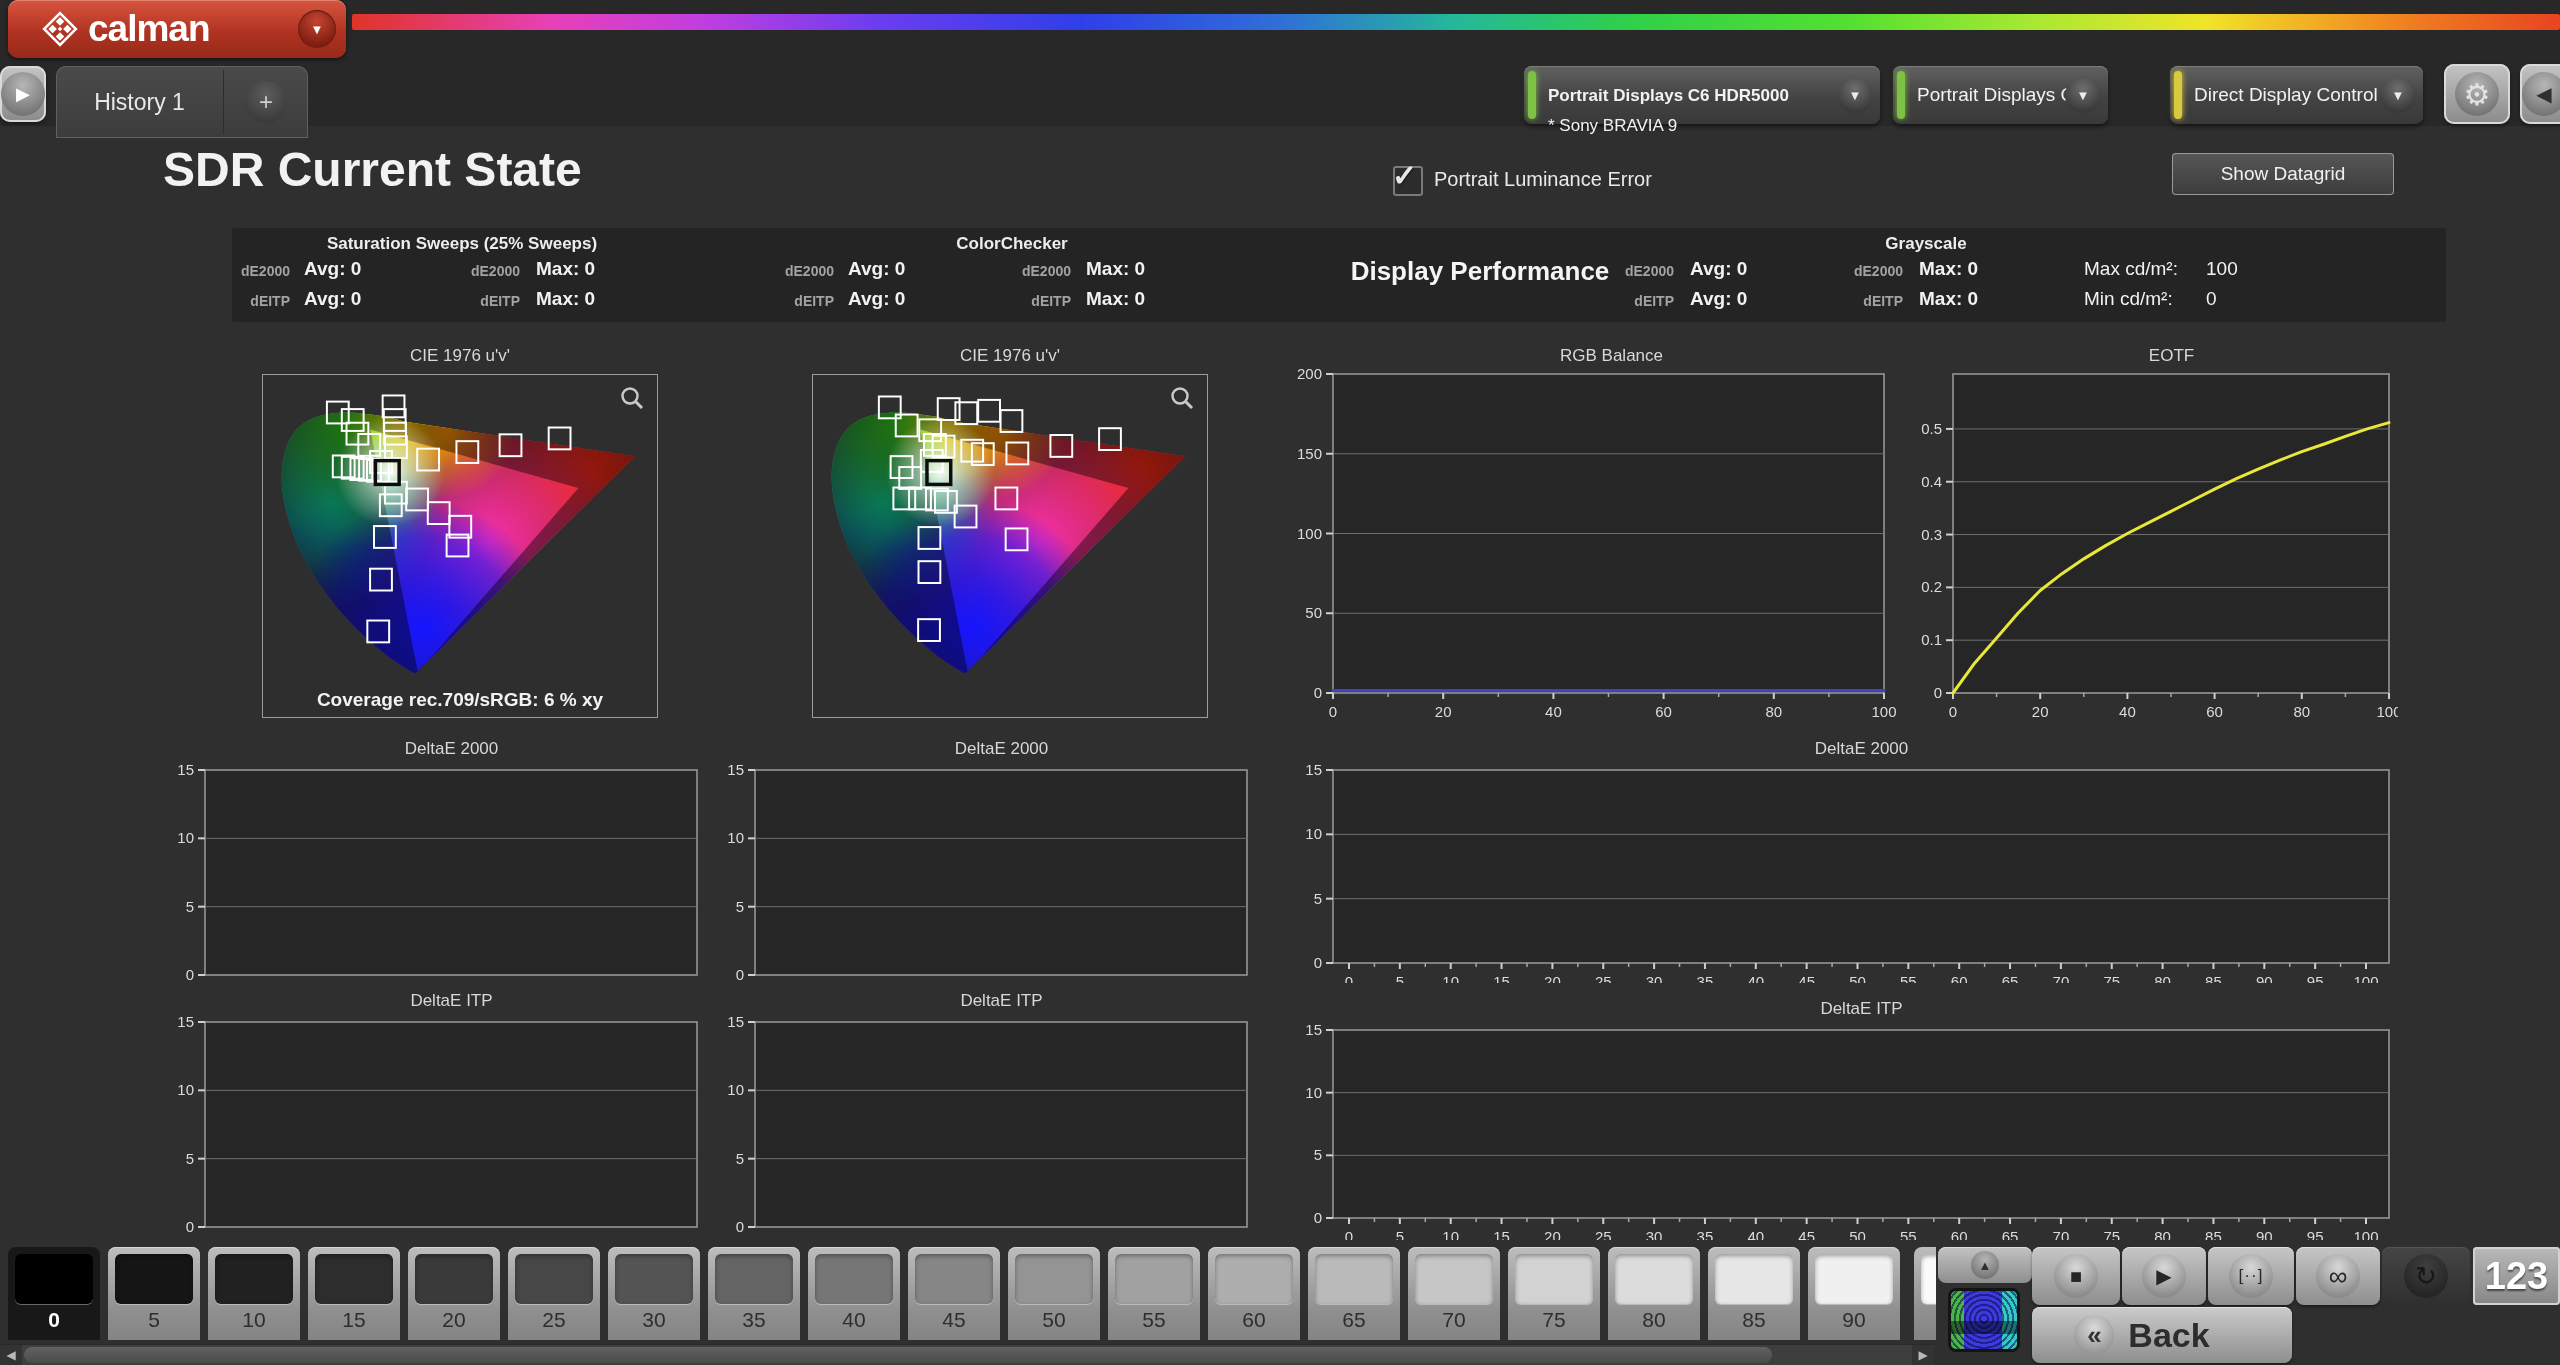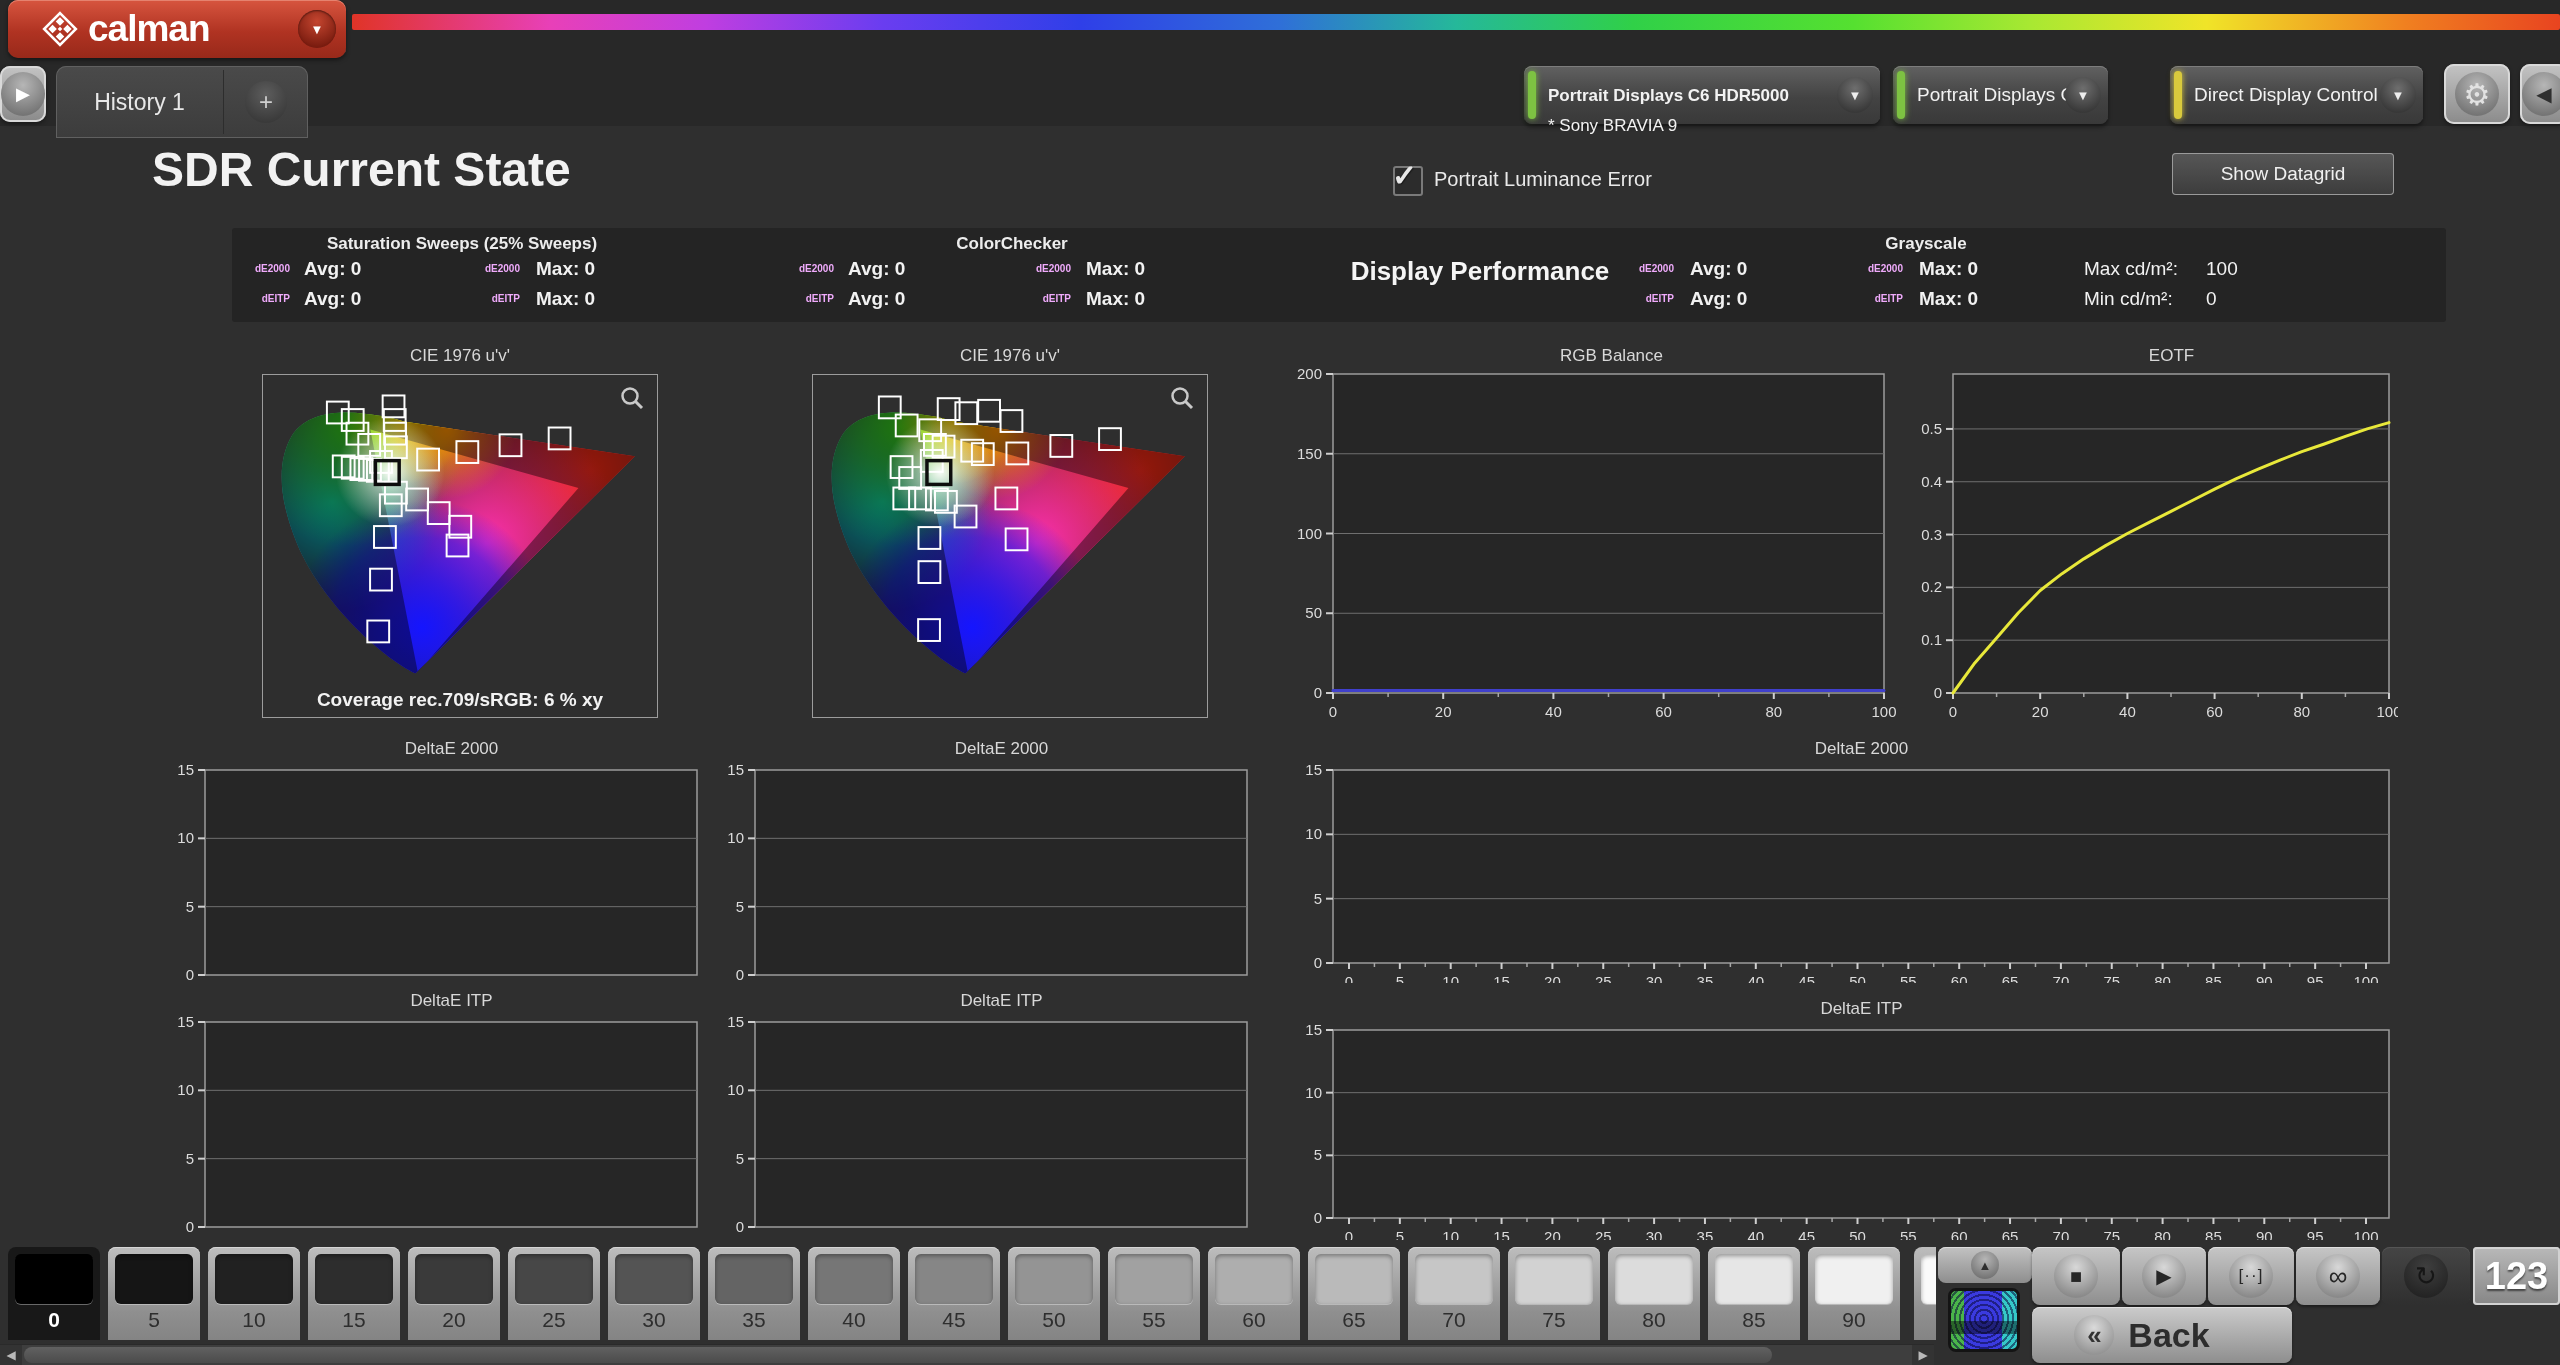--- a/index.html
+++ b/index.html
@@ -33,35 +33,35 @@
   .ddbar{position:absolute;left:4px;top:5px;bottom:5px;width:8px;border-radius:4px;}
   .ddtext{position:absolute;left:24px;top:0;bottom:0;right:52px;color:#f2f2f2;}
   .ddtext .l1{font-size:17px;margin-top:20px;white-space:nowrap;font-weight:bold;}
   .ddtext .l2{font-size:17px;margin-top:10px;white-space:nowrap;}
   .ddtext.center{display:flex;align-items:center;font-size:19px;white-space:nowrap;}
   .ddarrow{position:absolute;right:7px;top:50%;transform:translateY(-50%);width:36px;height:36px;border-radius:50%;
     background:radial-gradient(circle at 50% 32%,#6e6e6e,#383838 78%);color:#ededed;font-size:13px;
     display:flex;align-items:center;justify-content:center;}
 
   
-  #page-title{position:absolute;left:152px;top:142px;font-size:48px;font-weight:600;color:#f2f2f2;}
+  #page-title{position:absolute;left:163px;top:142px;font-size:48px;font-weight:600;color:#f2f2f2;}
   #lum-box{position:absolute;left:1393px;top:166px;width:26px;height:26px;border:2px solid #7a7a7a;border-radius:3px;background:#2c2c2c;}
   #lum-check{position:absolute;left:-3px;top:-10px;font-size:30px;font-weight:bold;color:#e8e8e8;text-shadow:1px 1px 1px #1a1a1a;}
   #lum-label{position:absolute;left:1434px;top:168px;font-size:20px;color:#e9e9e9;}
   #measure-btn{position:absolute;left:1724px;top:141px;width:382px;height:62px;border-radius:4px;
     background:linear-gradient(#636363,#404040 45%,#333333);box-shadow:inset 0 1px 0 #8a8a8a,inset 0 0 0 1px #777;
     display:flex;align-items:center;justify-content:center;color:#f5f5f5;font-size:31px;}
   #datagrid-btn{position:absolute;left:2172px;top:153px;width:222px;height:42px;border-radius:4px;
     background:linear-gradient(#575757,#3c3c3c);box-shadow:inset 0 0 0 1px #9a9a9a;
     display:flex;align-items:center;justify-content:center;color:#f0f0f0;font-size:19px;}
 
   
   #stats{position:absolute;left:232px;top:228px;width:2214px;height:94px;background:#242424;border-radius:3px;}
   .stitle{position:absolute;top:6px;text-align:center;font-size:17px;font-weight:600;color:#ededed;}
-  .lab{position:absolute;font-size:10px;font-weight:bold;color:#f0abfc;width:120px;text-align:right;}
+  .lab{position:absolute;font-size:14px;font-weight:bold;color:#a3a3a3;width:120px;text-align:right;}
   .val{position:absolute;font-size:19px;font-weight:600;color:#f2f2f2;}
   .val2{position:absolute;font-size:19px;font-weight:400;color:#f2f2f2;}
   #dp-label{position:absolute;left:1058px;width:380px;top:28px;text-align:center;font-size:26px;font-weight:600;color:#f5f5f5;}
 
   
   .chart{position:absolute;}
   .ctitle{position:absolute;top:6px;left:55px;right:8px;text-align:center;font-size:17px;color:#d8d8d8;}
   .cie .ctitle{left:0;right:0;}
   svg.plot{position:absolute;left:0;top:0;}
   .cie-box{position:absolute;left:0;top:34px;width:396px;height:344px;background:#2e2e2e;border:1.5px solid #9c9c9c;box-sizing:border-box;}

